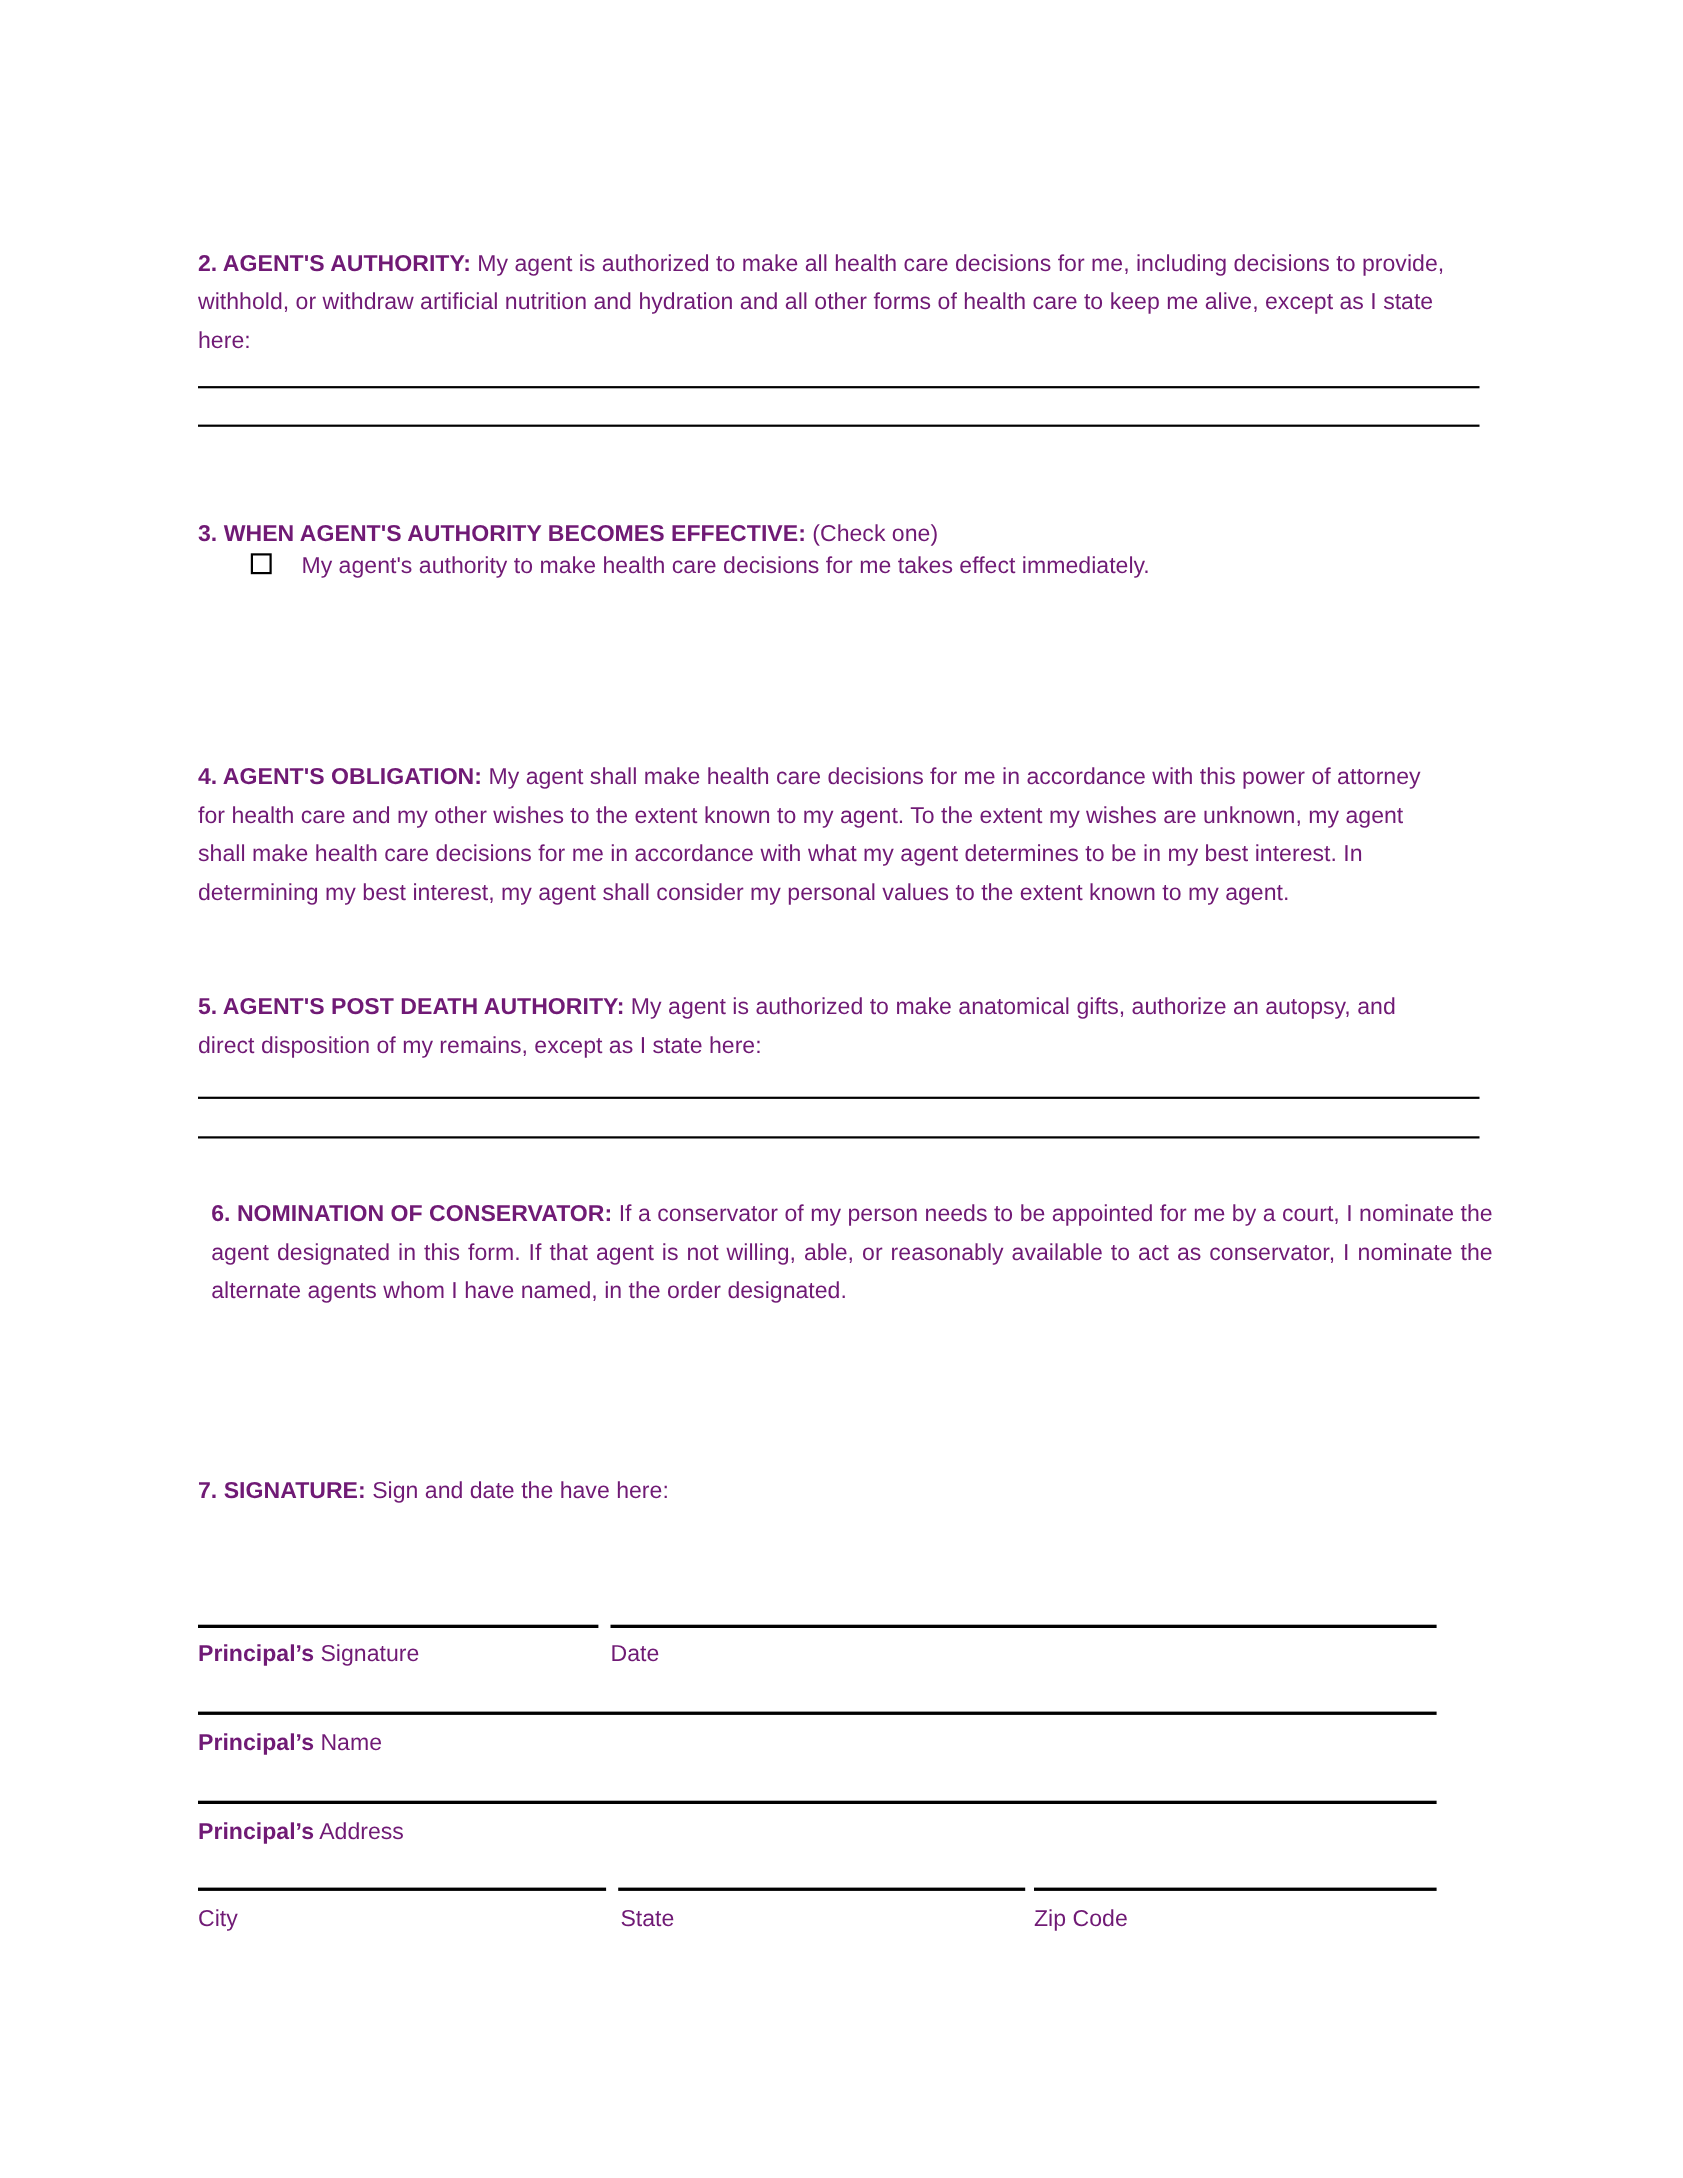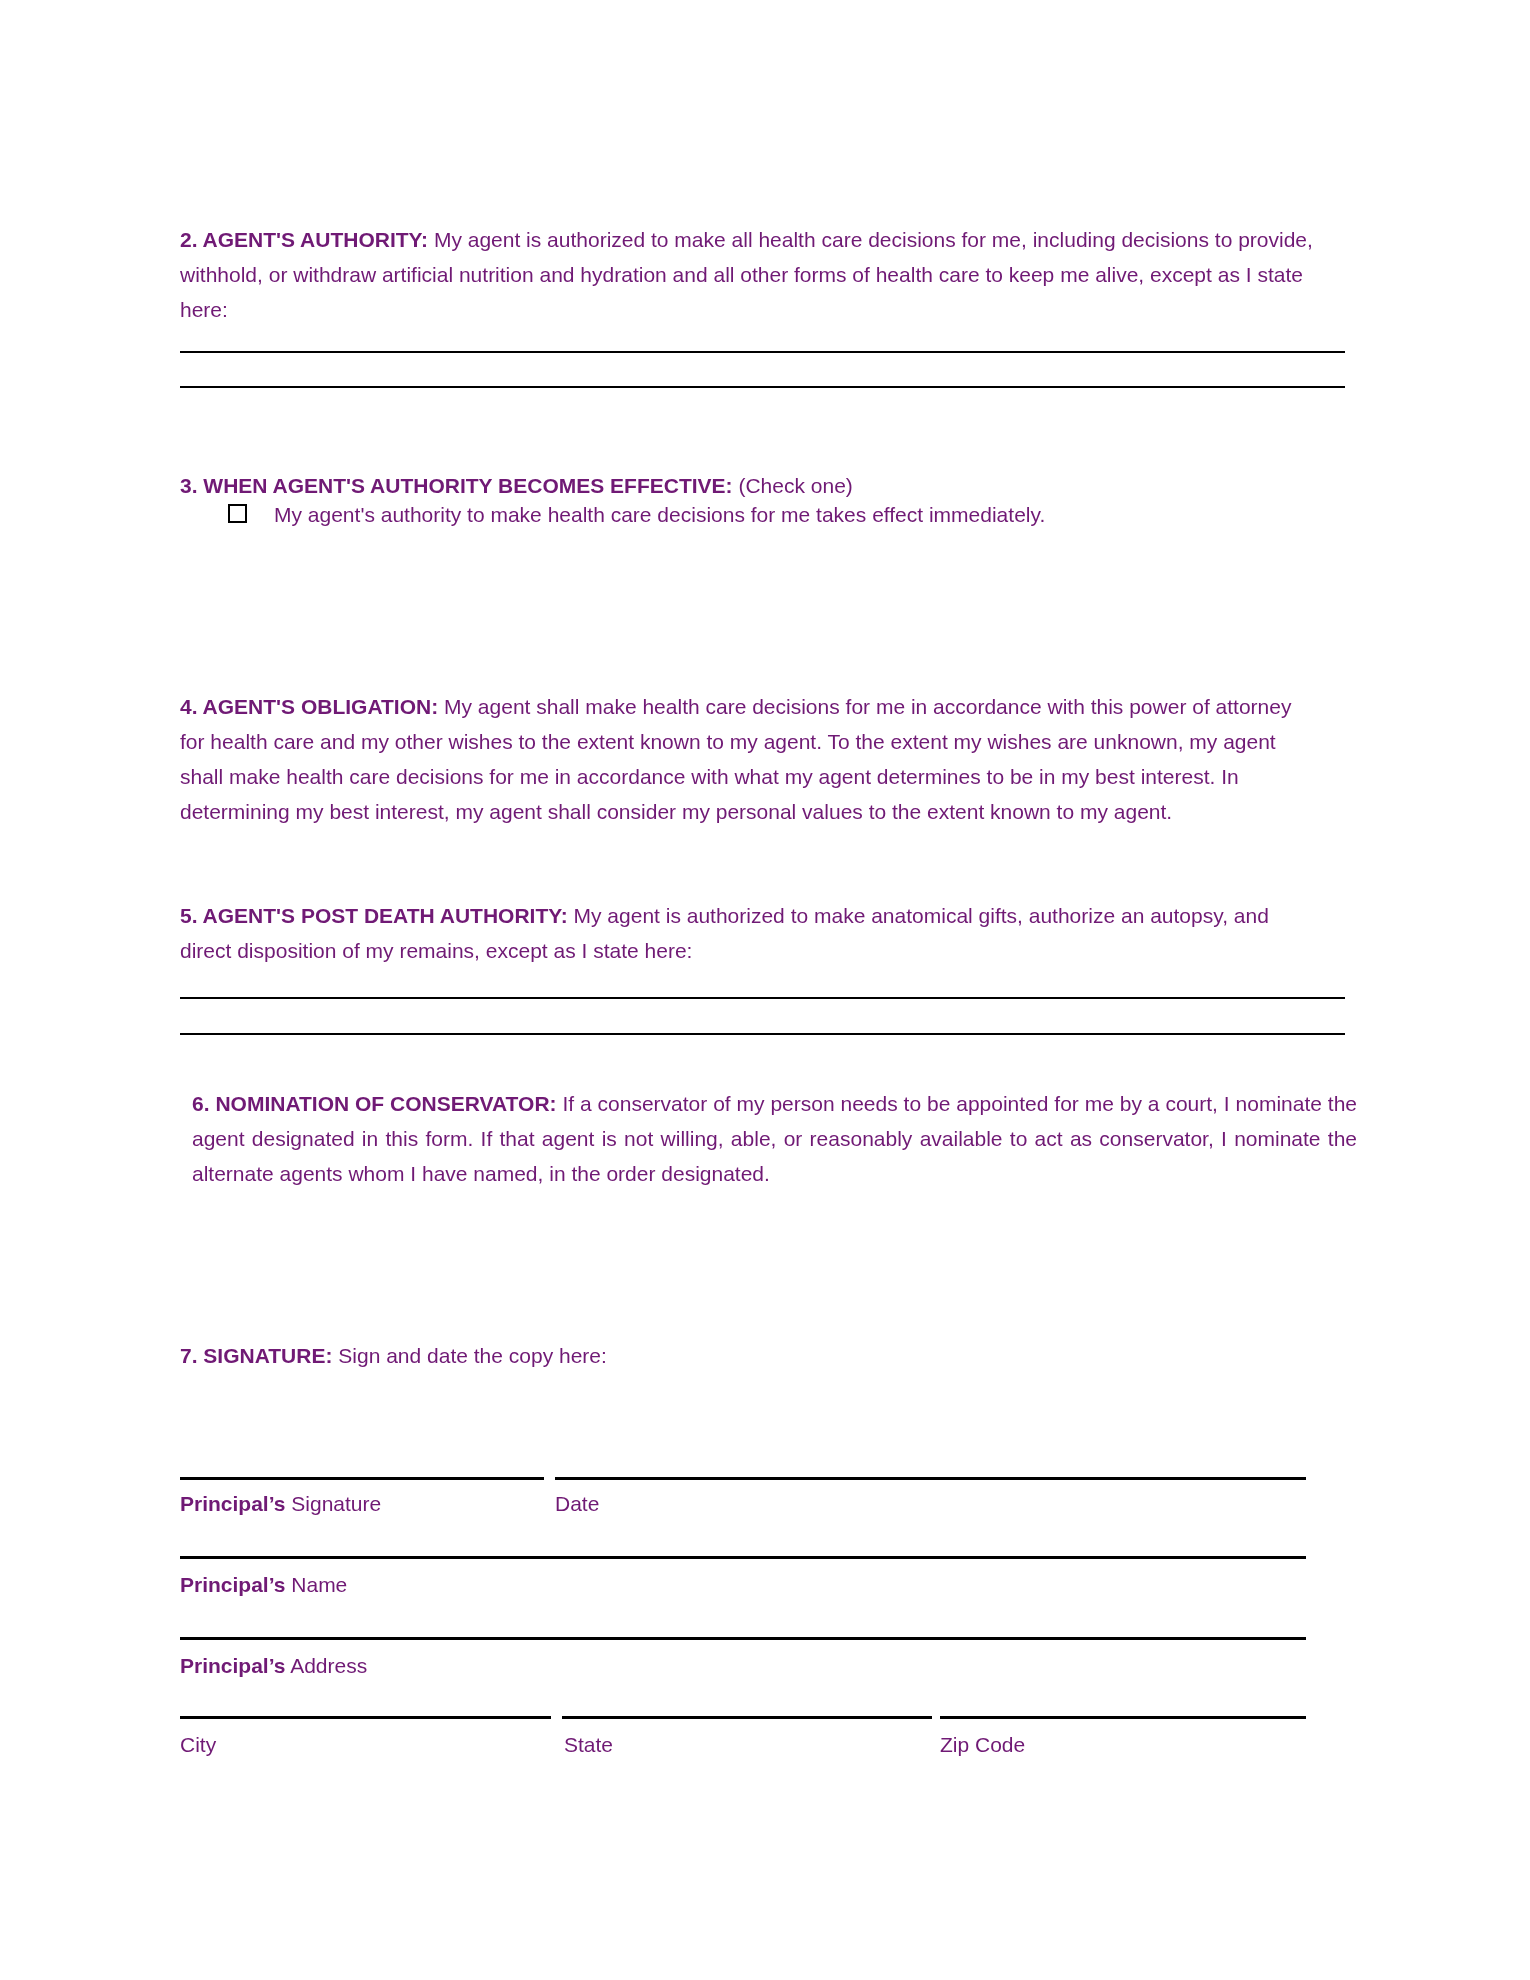--- a/index.html
+++ b/index.html
@@ -81,21 +81,21 @@
   <div class="wline" style="top:1033px;"></div>
 
   <p class="abs para justify" style="left:192px; top:1086px;">
     <span class="b">6. NOMINATION OF CONSERVATOR:</span>
     <span>If a conservator of my person needs to be appointed for me by a court, I nominate the agent designated in this form. If that agent is not willing, able, or reasonably available to act as conservator, I nominate the alternate agents whom I have named, in the order designated.</span>
   </p>
 
 
   <p class="abs para" style="left:180px; top:1338px;">
     <span class="b">7. SIGNATURE:</span>
-    <span>Sign and date the copy here:</span>
+    <span>Sign and date the have here:</span>
   </p>
 
   <div class="sline" style="left:180px; top:1477px; width:364px;"></div>
   <div class="sline" style="left:555px; top:1477px; width:751px;"></div>
   <p class="abs label" style="left:180px; top:1486px;">
     <span class="b">Principal’s</span>
     <span>Signature</span>
   </p>
   <p class="abs label" style="left:555px; top:1486px;">
     <span>Date</span>

